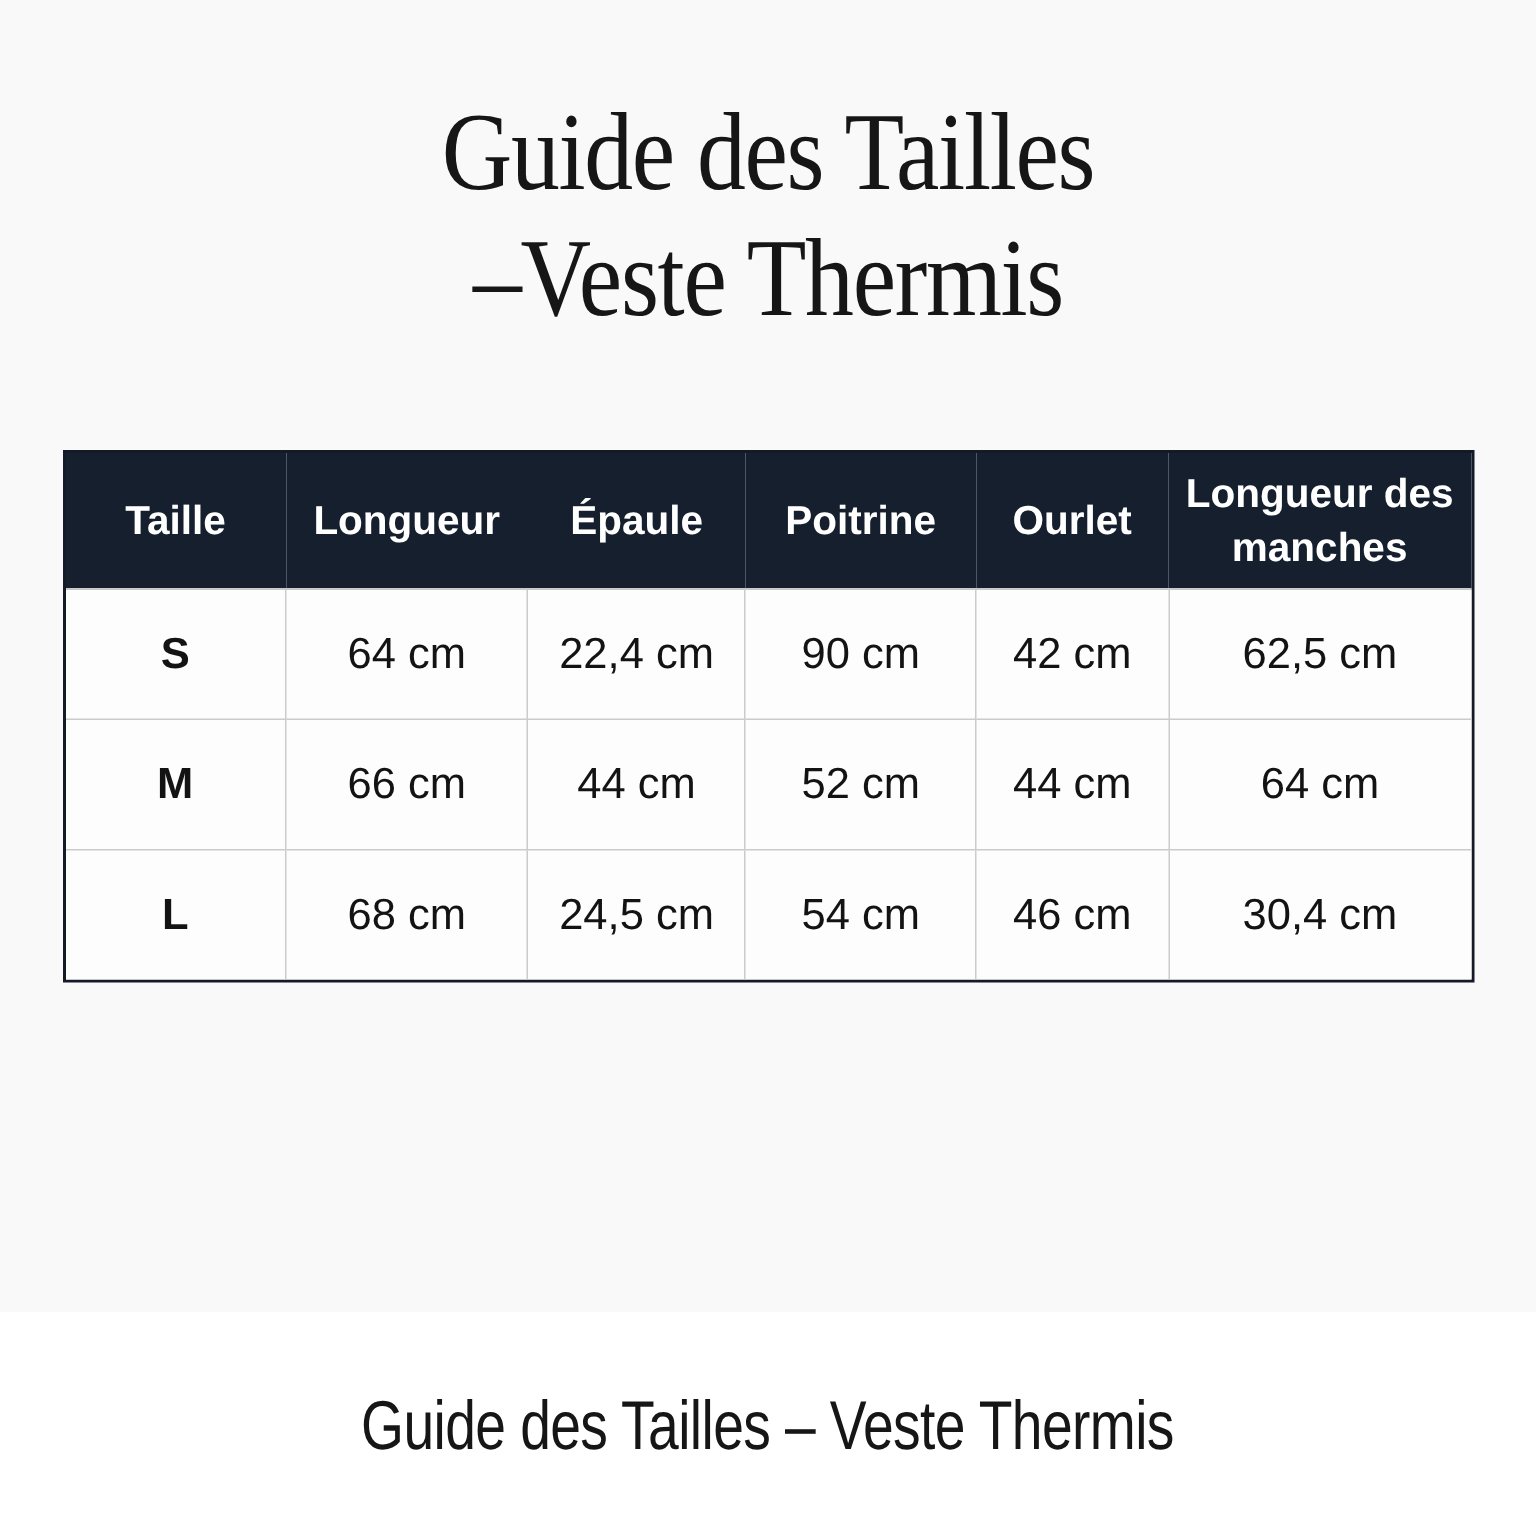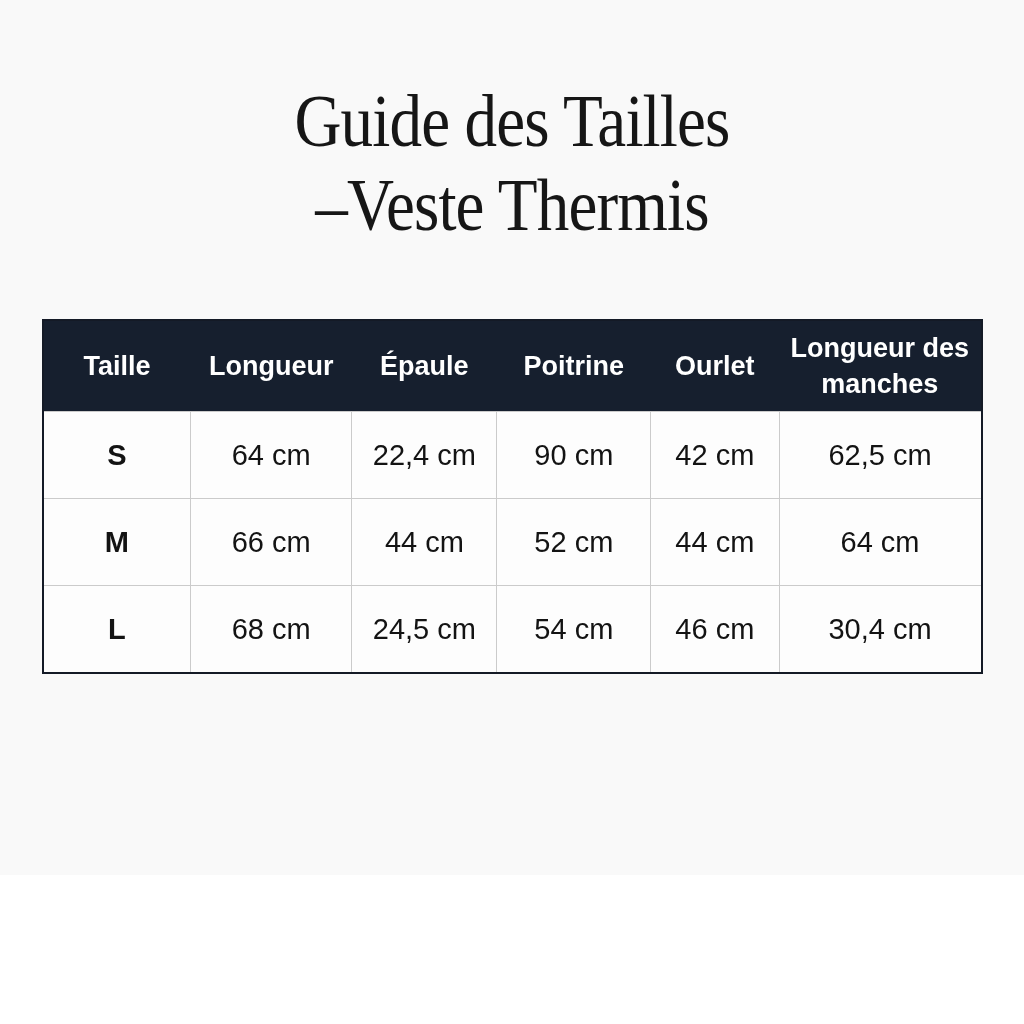--- a/index.html
+++ b/index.html
@@ -1,21 +1,21 @@
 <!DOCTYPE html>
 <html><head>
 <meta charset="utf-8">
 <style>
   html, body { margin: 0; padding: 0; background: #ffffff; }
   .canvas {
     width: 1024px; height: 1024px; overflow: hidden; position: relative;
     font-family: "Liberation Sans", sans-serif; color: #131313;
   }
   .top-section {
-    height: 875px; background: #f9f9f9; box-sizing: border-box; padding-top: 79px;
+    height: 875px; background: #f9f9f9; box-sizing: border-box; padding-top: 60px;
   }
   .title {
     margin: 0; text-align: center;
     font-family: "Liberation Serif", serif; font-weight: 400;
     font-size: 74px; line-height: 84px; letter-spacing: -1px; color: #161616;
     transform: scaleX(0.88);
   }
   .title .title-line { display: block; }
   .table-frame {
     width: 941px; margin: 72px auto 0; background: #fdfdfd;
@@ -104,14 +104,17 @@
             <td>54 cm</td>
             <td>46 cm</td>
             <td>30,4 cm</td>
           </tr>
         </tbody>
       </table>
     </div>
 
   </section>
 
+  <section class="bottom-section">
+    <p class="caption">Guide des Tailles – Veste Thermis</p>
+  </section>
 
 </div>
 
 </body></html>

